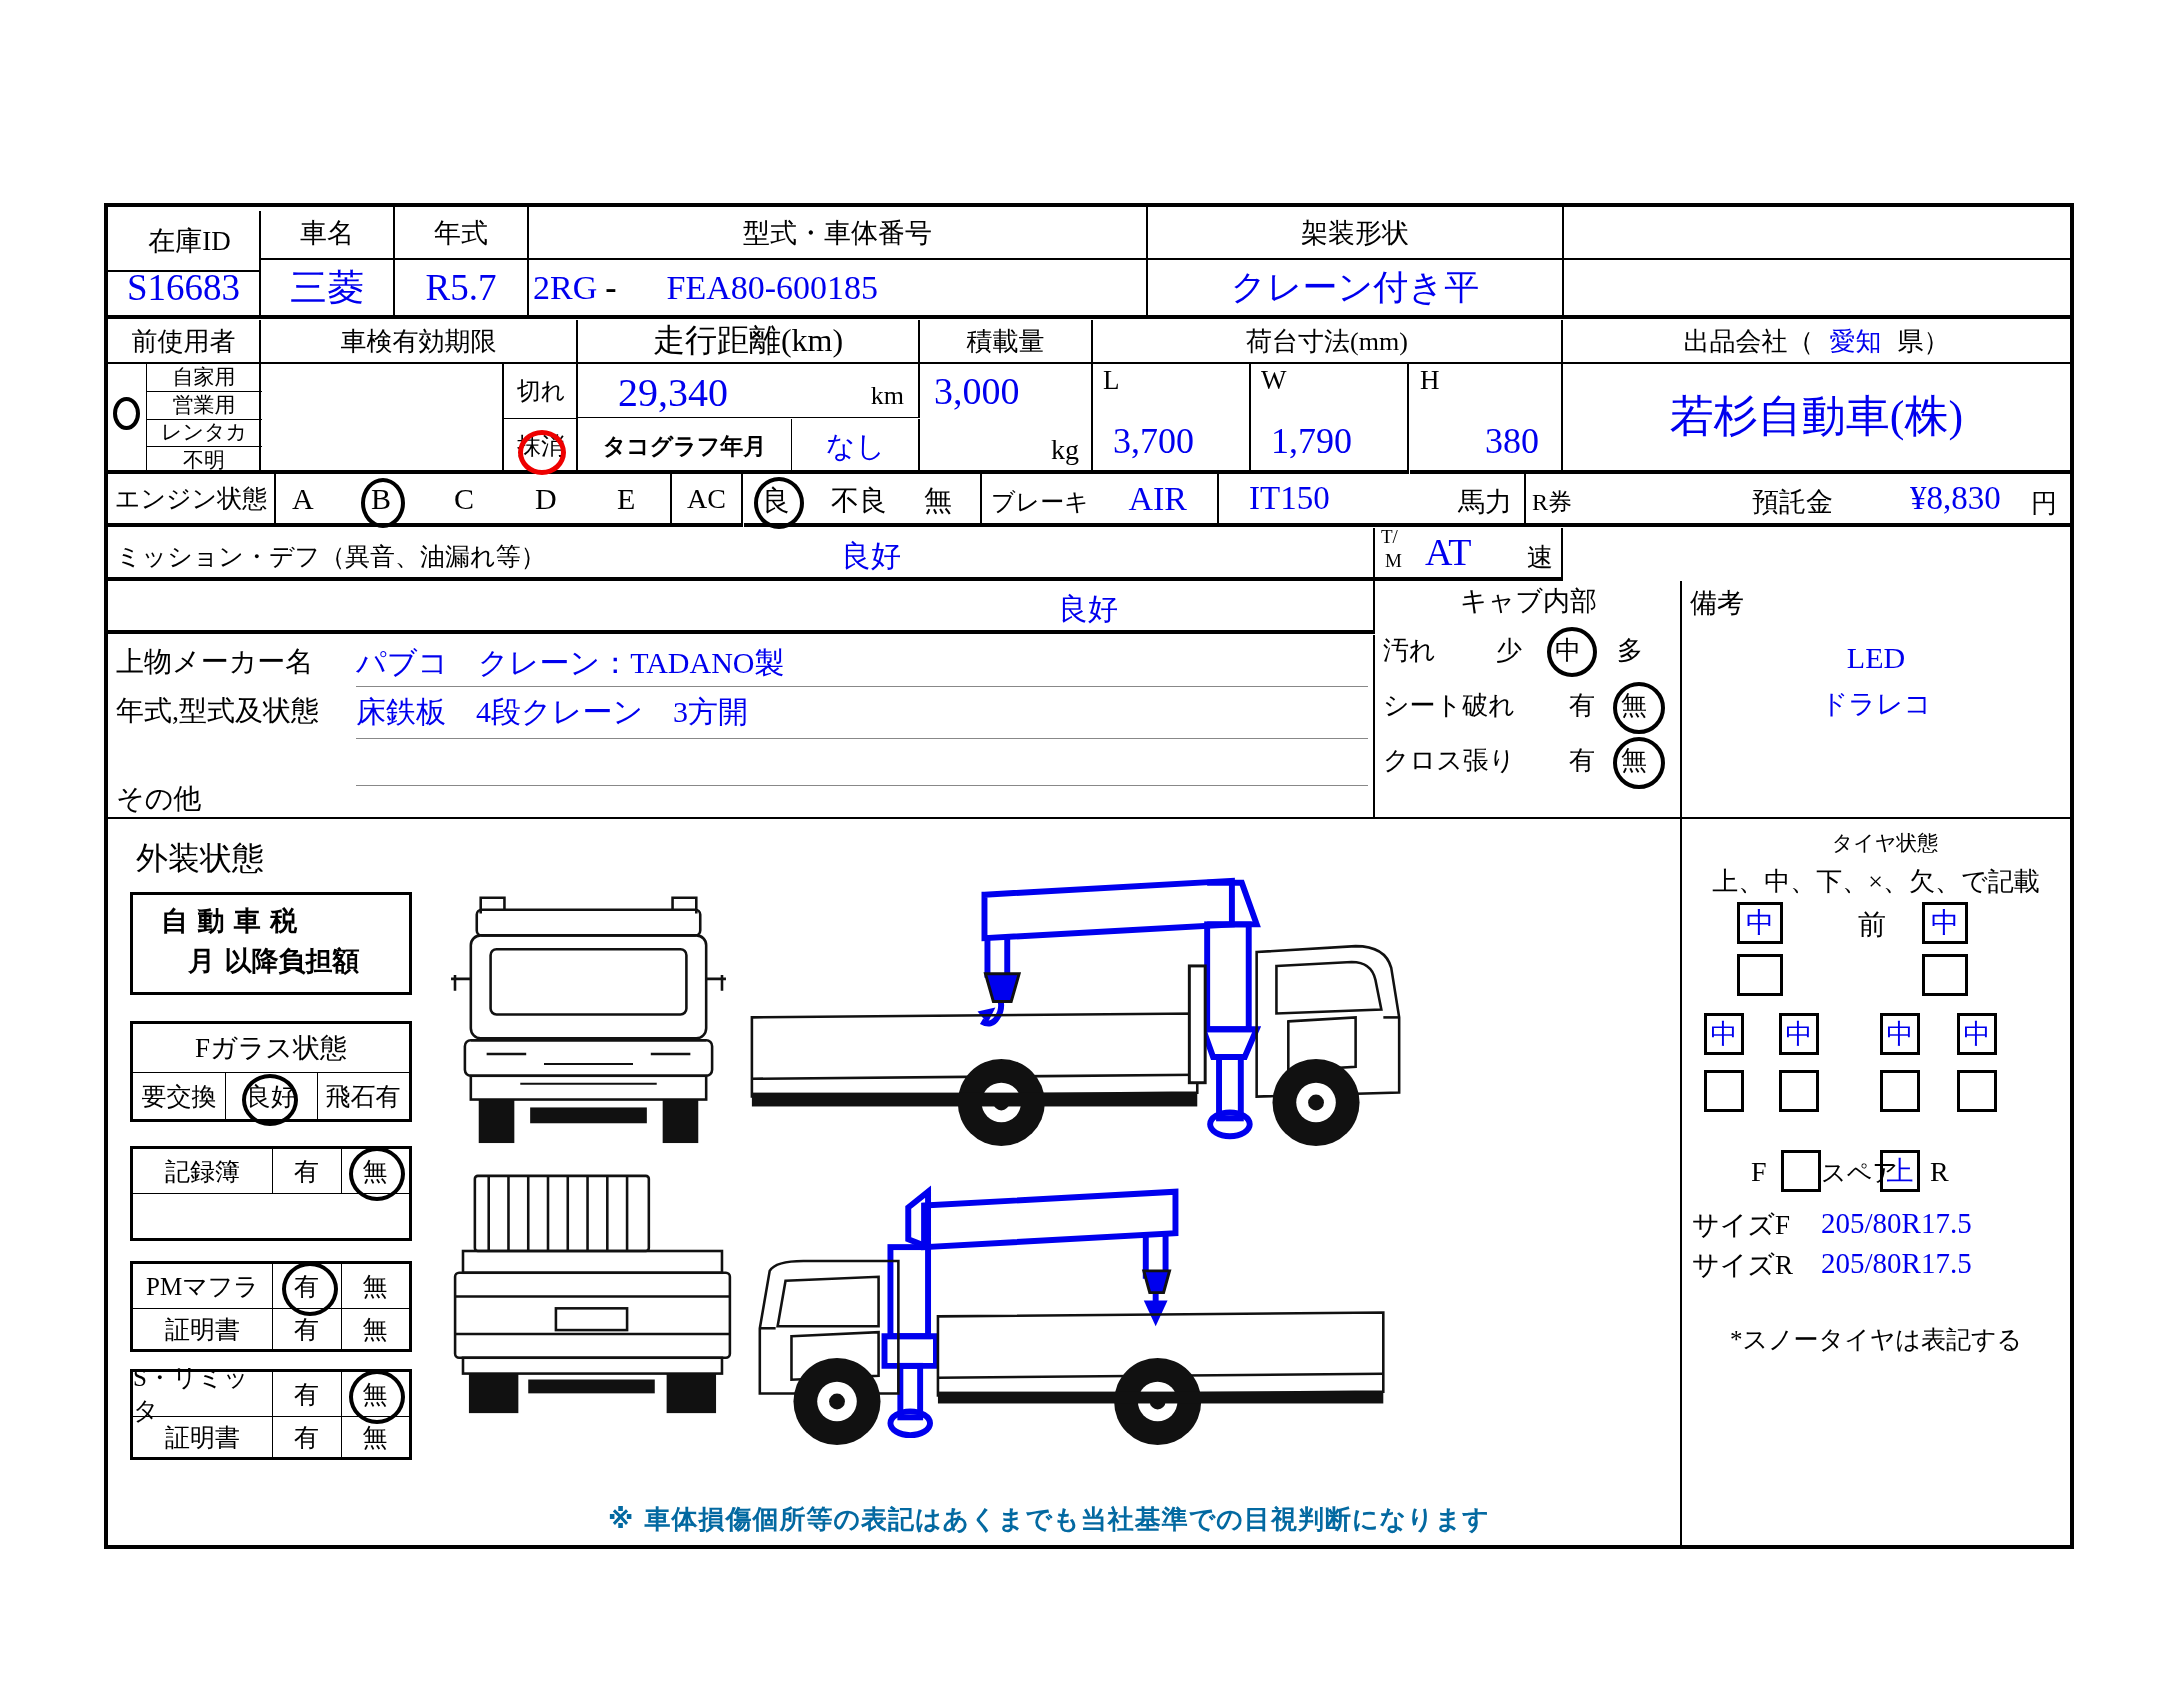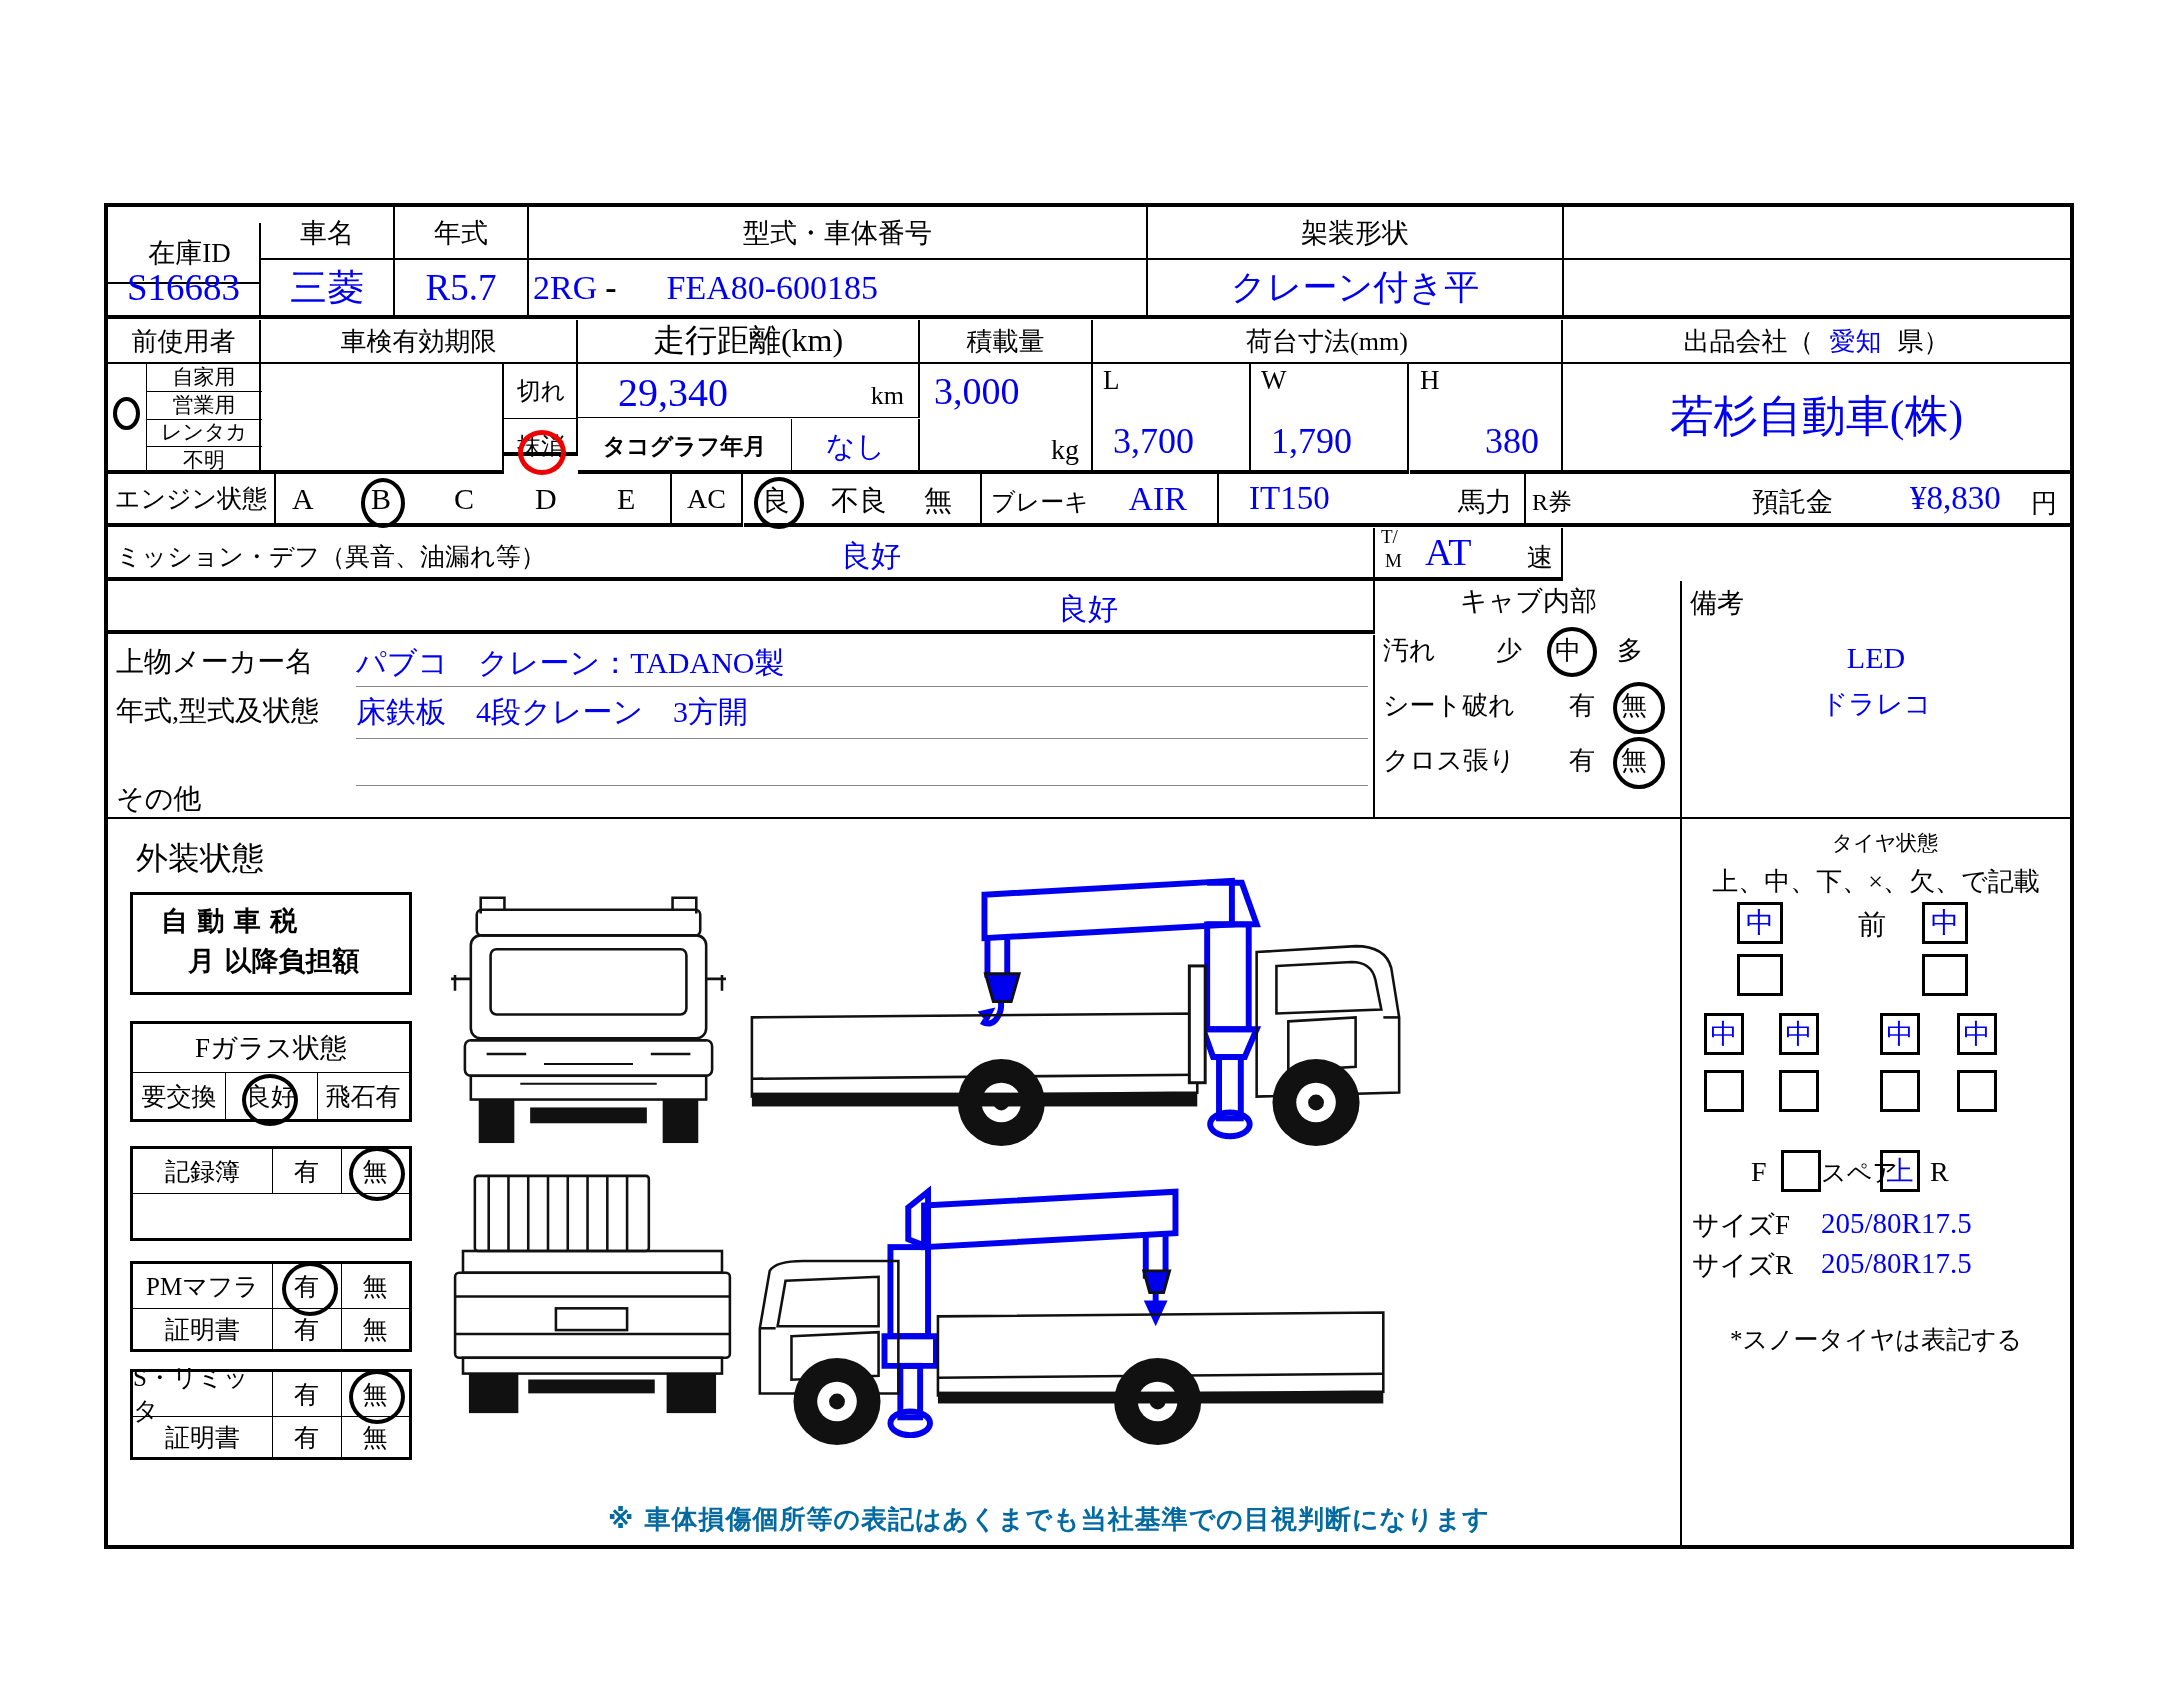--- a/index.html
+++ b/index.html
@@ -15,21 +15,21 @@
   .thick{border-bottom:4px solid #000;}
   .mark{position:absolute;border:4px solid #000;border-radius:50%;}
   .sq{box-sizing:border-box;border:3px solid #000;display:flex;align-items:center;justify-content:center;}
   .gfx{position:absolute;}
 </style>
 </head>
 <body>
 
 <div id="sheet">
 
-  <div class="cell ctr br bb" style="left:0;top:16px;width:153px;height:61px;font-size:27px;padding-left:12px;">
+  <div class="cell ctr br bb" style="left:0;top:4px;width:153px;height:61px;font-size:27px;padding-left:12px;">
     <span>在庫ID</span>
   </div>
   <div class="cell ctr br bb" style="left:153px;top:0;width:134px;height:53px;font-size:27px;">
     <span>車名</span>
   </div>
   <div class="cell ctr br bb" style="left:287px;top:0;width:134px;height:53px;font-size:27px;">
     <span>年式</span>
   </div>
   <div class="cell ctr br bb" style="left:421px;top:0;width:619px;height:53px;font-size:27px;">
     <span>型式・車体番号</span>
@@ -90,21 +90,21 @@
     <div class="ctr" style="position:absolute;left:38px;top:55px;width:116px;height:28px;font-size:21px;border-bottom:1px solid #000;">
       <span>レンタカ</span>
     </div>
     <div class="ctr" style="position:absolute;left:38px;top:83px;width:116px;height:28px;font-size:21px;">
       <span>不明</span>
     </div>
     <div class="mark" style="left:5px;top:34px;width:19px;height:25px;"></div>
   </div>
 
   <div class="cell br thick" style="left:153px;top:156px;width:243px;height:111px;"></div>
-  <div class="cell br thick" style="left:396px;top:156px;width:74px;height:93px;">
+  <div class="cell br thick" style="left:396px;top:156px;width:74px;height:111px;">
     <div class="ctr" style="position:absolute;left:0;top:0;width:74px;height:55px;font-size:24px;border-bottom:1px solid #000;">
       <span>切れ</span>
     </div>
     <div class="ctr" style="position:absolute;left:0;top:55px;width:74px;height:55px;font-size:24px;">
       <span>抹消</span>
     </div>
     <div class="mark" style="left:14px;top:67px;width:38px;height:35px;border-color:#ee0000;border-width:5px;"></div>
   </div>
 
   <div class="cell br" style="left:470px;top:156px;width:342px;height:55px;border-bottom:1px solid #000;">

